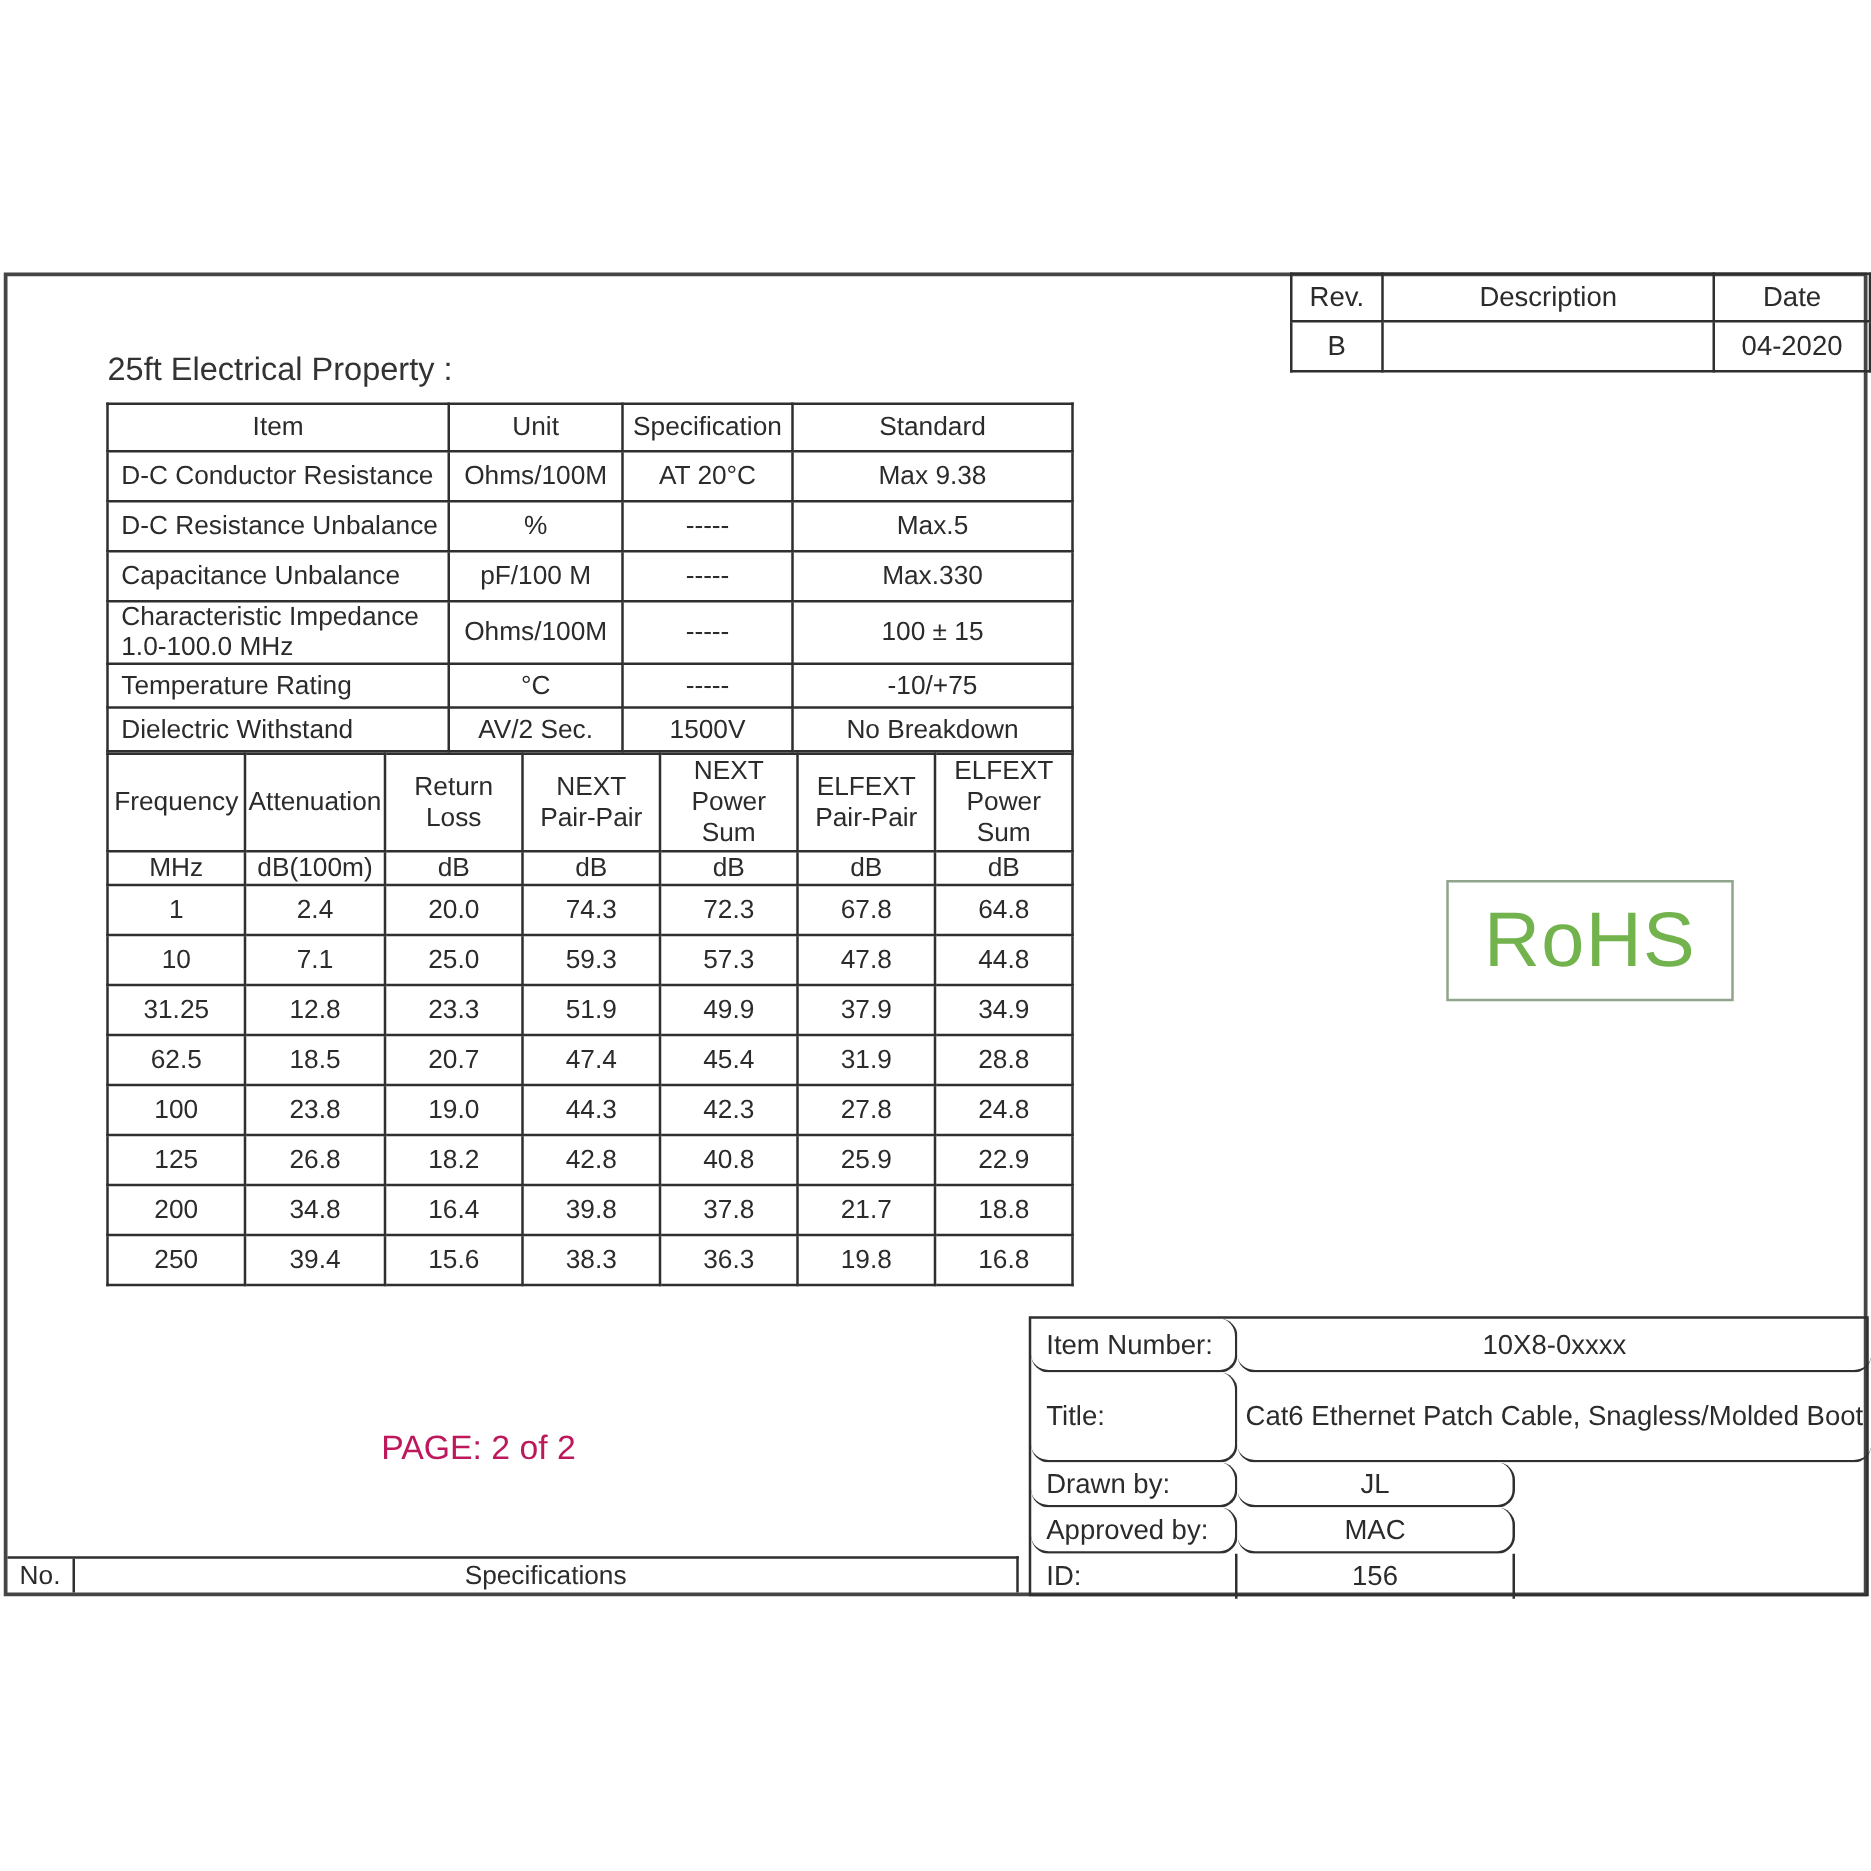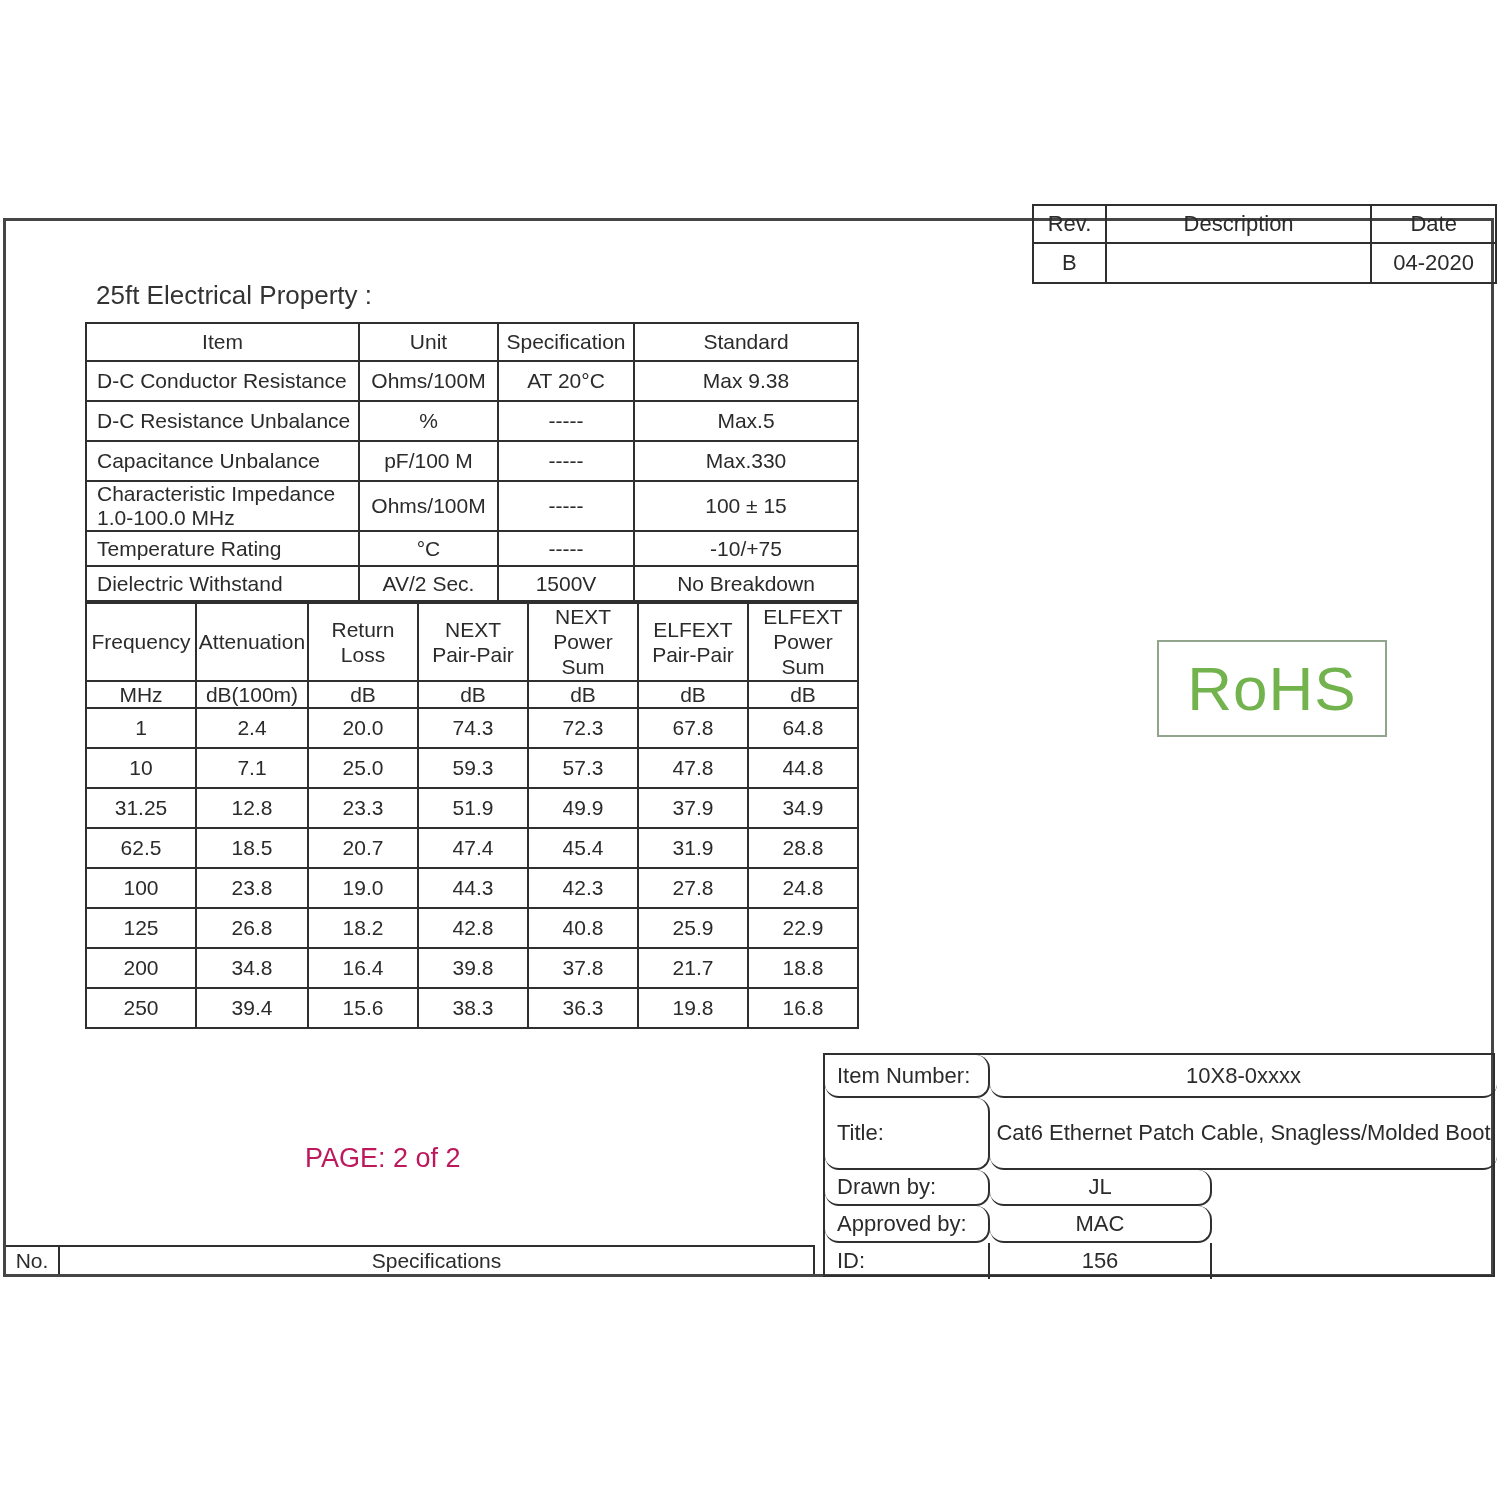--- a/index.html
+++ b/index.html
@@ -17,37 +17,37 @@
   .page-border {
     position: absolute;
     left: 3px; top: 218px;
     width: 1485px; height: 1053px;
     border: 3px solid #454545;
   }
 
   
   .rev-table {
     position: absolute;
-    left: 1032px; top: 204px;
+    left: 1032px; top: 218px;
     border-collapse: collapse;
     table-layout: fixed;
   }
   .rev-table th, .rev-table td {
     border: 2px solid #2f2f2f;
     font-size: 22px;
     font-weight: 400;
     text-align: center;
     padding: 0;
   }
   .rev-table thead tr { height: 38px; }
   .rev-table tbody tr { height: 40px; }
 
   .section-title {
     position: absolute;
-    left: 96px; top: 280px;
+    left: 86px; top: 280px;
     font-size: 26px;
     color: #333333;
   }
 
   
   .elec-table {
     position: absolute;
     left: 85px; top: 322px;
     border-collapse: collapse;
     table-layout: fixed;
@@ -87,21 +87,21 @@
     white-space: pre-line;
     line-height: 1.2;
   }
   .freq-table thead tr.hdr { height: 76px; }
   .freq-table thead tr.units { height: 20px; }
   .freq-table tbody tr { height: 40px; }
 
   
   .rohs-box {
     position: absolute;
-    left: 1157px; top: 640px;
+    left: 1157px; top: 704px;
     width: 226px; height: 93px;
     border: 2px solid #90a58c;
     display: flex;
     align-items: center;
     justify-content: center;
   }
   .rohs-text {
     font-size: 62px;
     letter-spacing: 1px;
     color: #72b34e;

